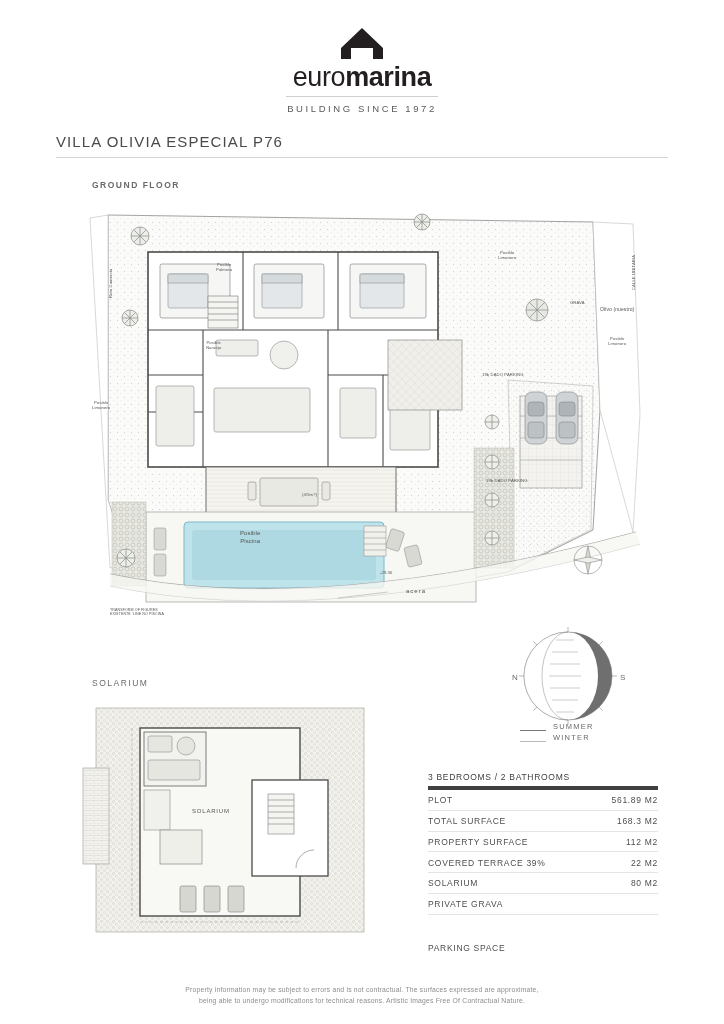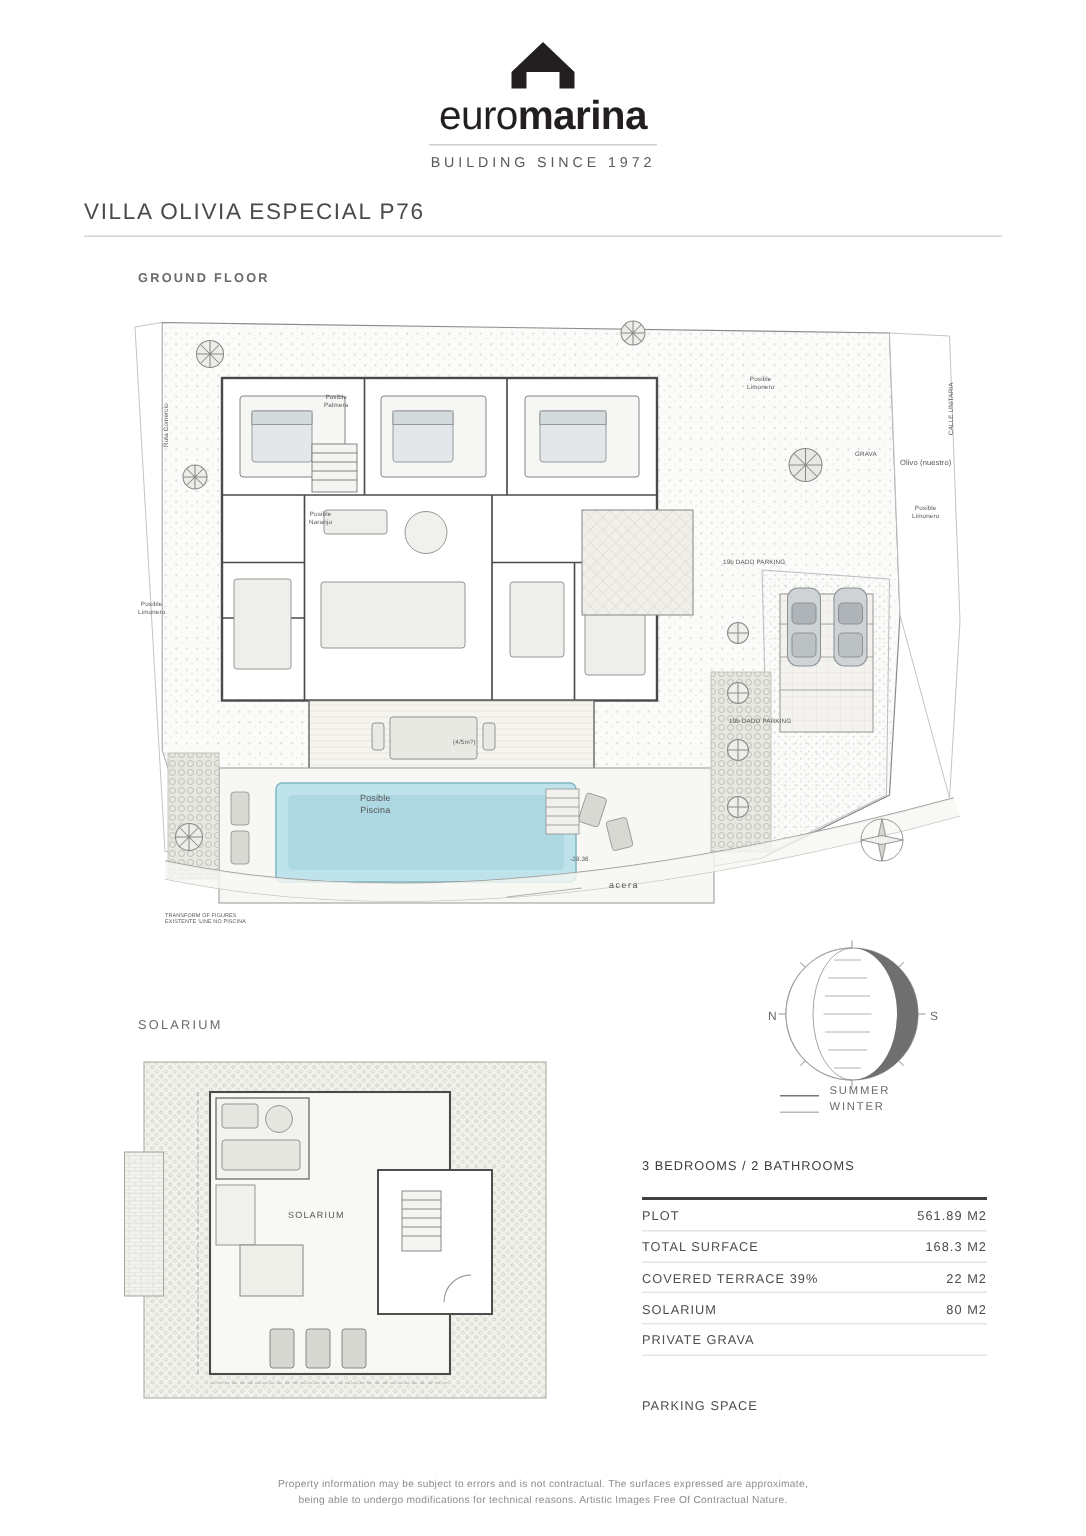--- a/index.html
+++ b/index.html
@@ -117,22 +117,22 @@
     top: 772px; left: 428px;
     width: 230px;
     font-size: 8.5px;
     letter-spacing: 0.7px;
     color: #4d4d4d;
   }
   #specs .spec-head {
     font-size: 8.5px;
     letter-spacing: 0.7px;
     color: #3d3d3d;
-    padding-bottom: 16px;
-    border-bottom: 2px solid #404040;
+    padding-bottom: 4px;
+    border-bottom: 4px solid #404040;
     margin-bottom: 0;
   }
   #specs .spec-row {
     display: flex;
     justify-content: space-between;
     padding: 5.2px 0 4.6px;
     border-bottom: 1px solid #e4e4e4;
   }
   #specs .spec-row:last-child { border-bottom: none; margin-top: 23px; }
   #specs .spec-val { color: #4d4d4d; }
@@ -480,20 +480,24 @@
 
   <div class="spec-row">
     <span class="spec-label">PLOT</span>
     <span class="spec-val">561.89 M2</span>
   </div>
   <div class="spec-row">
     <span class="spec-label">TOTAL SURFACE</span>
     <span class="spec-val">168.3 M2</span>
   </div>
   <div class="spec-row">
+    <span class="spec-label">PROPERTY SURFACE</span>
+    <span class="spec-val">112 M2</span>
+  </div>
+  <div class="spec-row">
     <span class="spec-label">COVERED TERRACE 39%</span>
     <span class="spec-val">22 M2</span>
   </div>
   <div class="spec-row">
     <span class="spec-label">SOLARIUM</span>
     <span class="spec-val">80 M2</span>
   </div>
   <div class="spec-row">
     <span class="spec-label">PRIVATE GRAVA</span>
     <span class="spec-val"></span>

